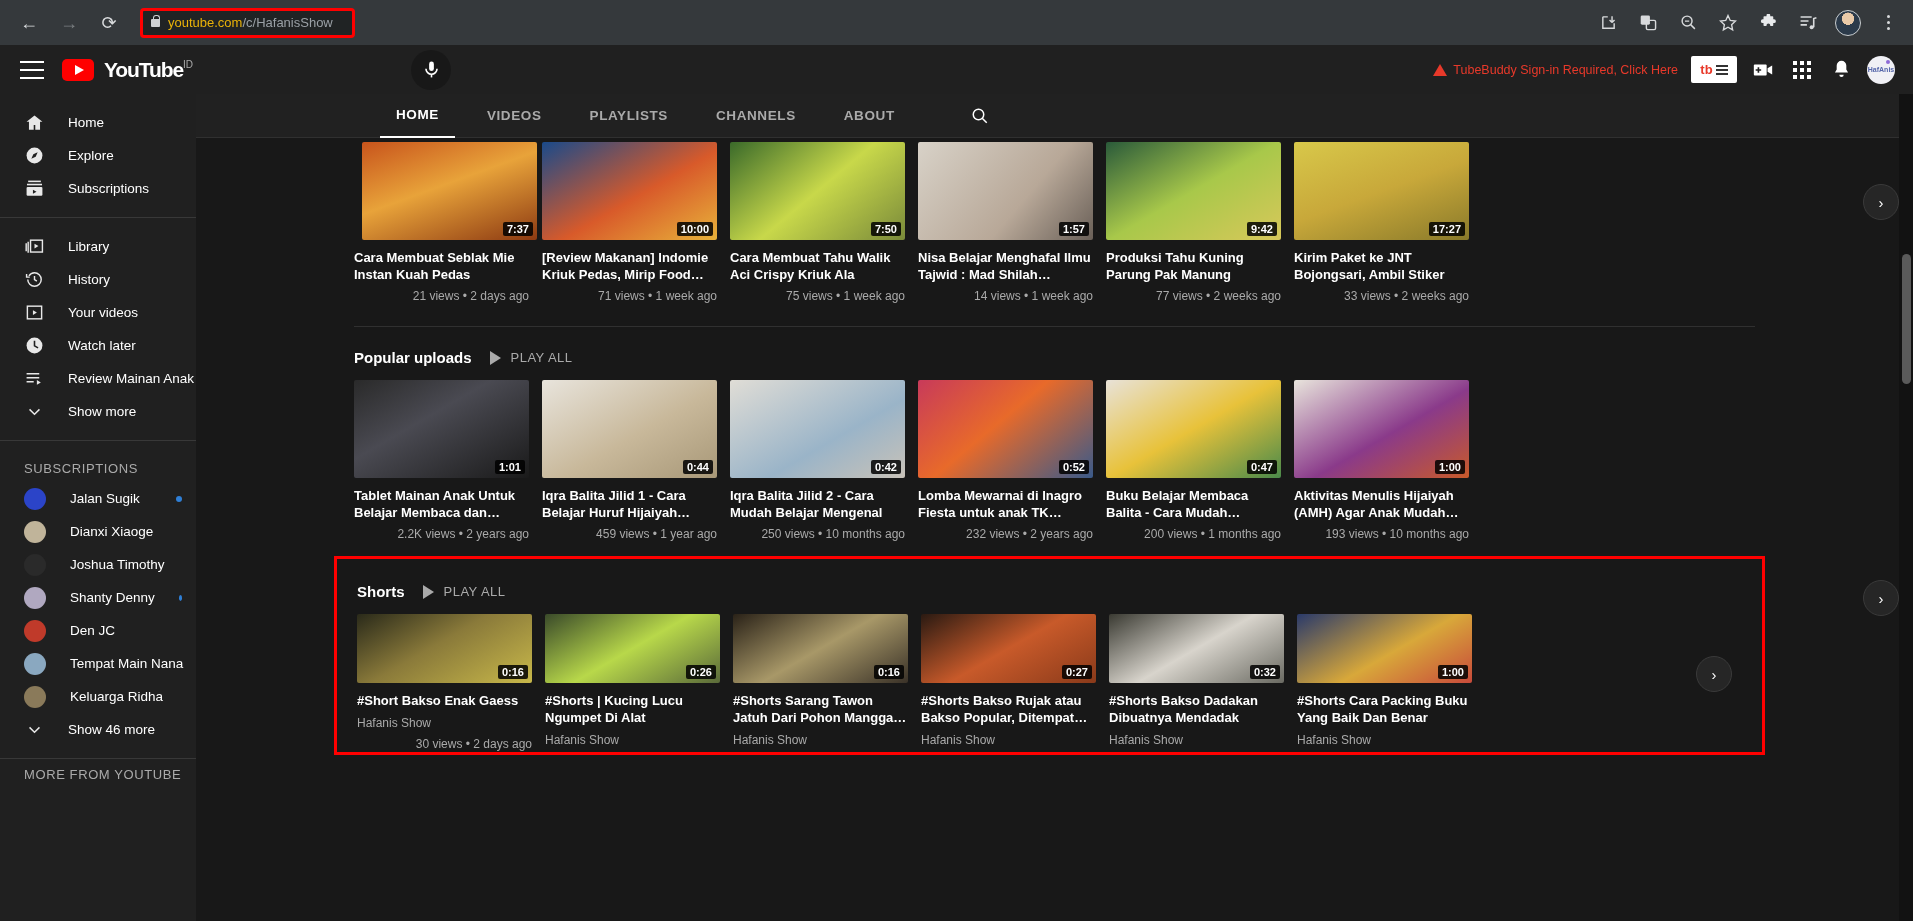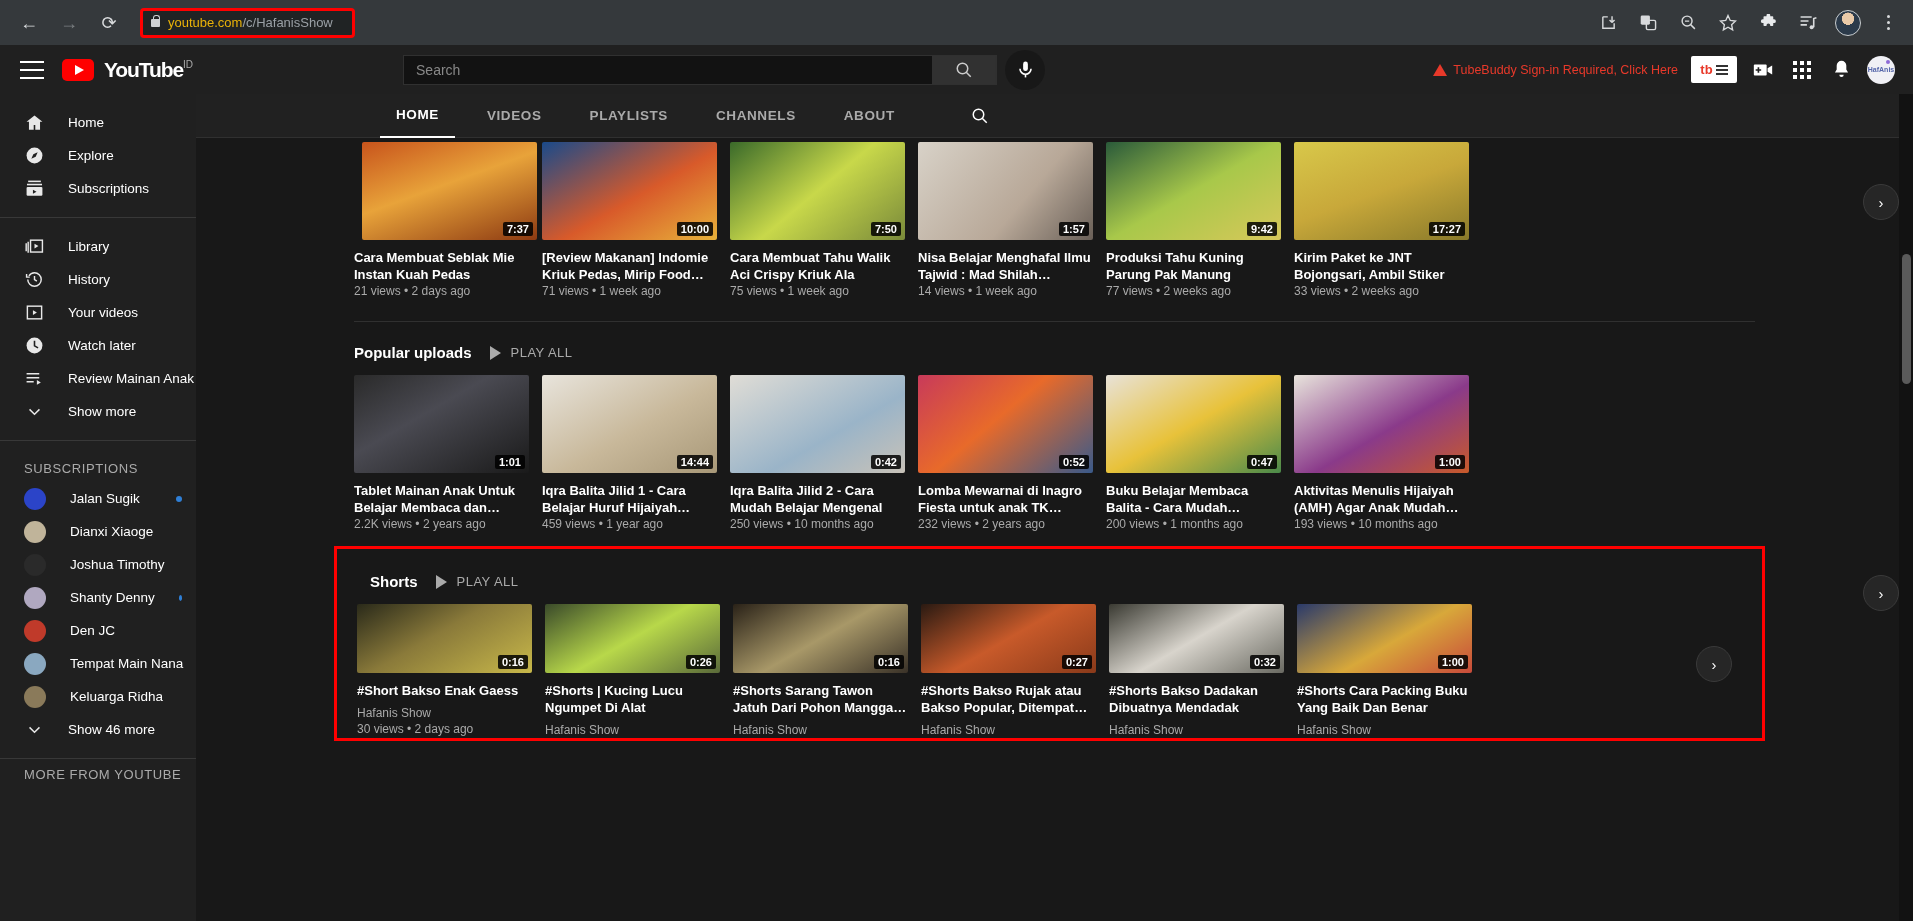--- a/index.html
+++ b/index.html
@@ -191,21 +191,21 @@
   .thumb.shorts { height: 69px; }
   .dur {
     position: absolute; right: 4px; bottom: 4px;
     background: rgba(0,0,0,.85); color: #fff;
     font-size: 11px; font-weight: bold; padding: 1px 4px; border-radius: 2px;
   }
   .v-title {
     margin-top: 9px; font-size: 13px; font-weight: bold; line-height: 17px;
     color: #fff; max-height: 34px; overflow: hidden;
   }
-  .v-meta { font-size: 12px; color: #aaa; line-height: 16px; }
+  .v-meta { margin-top: 5px; font-size: 12px; color: #aaa; line-height: 16px; text-align: right; }
   .v-chan { margin-top: 6px; font-size: 12px; color: #aaa; line-height: 16px; }
 
   .next-arrow {
     position: absolute; right: 14px;
     width: 36px; height: 36px; border-radius: 50%;
     background: rgba(40,40,40,.92);
     display: flex; align-items: center; justify-content: center;
     color: #fff; font-size: 15px;
     border: 1px solid #3a3a3a;
   }
@@ -315,29 +315,20 @@
       <i></i>
       <i></i>
     </div>
   <div class="yt-logo">
     <span class="yt-play"></span>
     <span class="yt-word">YouTube</span>
     <span class="yt-cc">ID</span>
   </div>
 
   <div class="search-area">
-    <div class="search-box">
-      <span class="search-input-txt">Search</span>
-      <span class="search-btn">
-        <svg width="18" height="18" viewBox="0 0 24 24" fill="none" stroke="#ccc" stroke-width="2">
-            <circle cx="10" cy="10" r="7"></circle>
-            <path d="M15 15l6 6"></path>
-          </svg>
-      </span>
-    </div>
     <div class="mic-btn">
       <svg width="19" height="19" viewBox="0 0 24 24" fill="#fff">
           <rect x="9" y="2" width="6" height="12" rx="3"></rect>
           <path d="M5 11a7 7 0 0014 0" fill="none" stroke="#fff" stroke-width="2"></path>
           <path d="M12 18v4" stroke="#fff" stroke-width="2"></path>
         </svg>
     </div>
   </div>
 
   <div class="header-right">
@@ -601,21 +592,21 @@
       <div class="row">
         <div class="card">
           <div class="thumb p1">
             <span class="dur">1:01</span>
           </div>
           <div class="v-title">Tablet Mainan Anak Untuk Belajar Membaca dan…</div>
           <div class="v-meta">2.2K views • 2 years ago</div>
         </div>
         <div class="card">
           <div class="thumb p2">
-            <span class="dur">14:44</span>
+            <span class="dur">0:44</span>
           </div>
           <div class="v-title">Iqra Balita Jilid 1 - Cara Belajar Huruf Hijaiyah…</div>
           <div class="v-meta">459 views • 1 year ago</div>
         </div>
         <div class="card">
           <div class="thumb p3">
             <span class="dur">0:42</span>
           </div>
           <div class="v-title">Iqra Balita Jilid 2 - Cara Mudah Belajar Mengenal &amp;…</div>
           <div class="v-meta">250 views • 10 months ago</div>
@@ -640,21 +631,21 @@
           </div>
           <div class="v-title">Aktivitas Menulis Hijaiyah (AMH) Agar Anak Mudah…</div>
           <div class="v-meta">193 views • 10 months ago</div>
         </div>
       </div>
       <div class="next-arrow" style="top:253px;">›</div>
     </div>
 
     <div class="shorts-highlight">
       <div class="shelf">
-        <div class="shelf-head" style="padding-left:33px;text-align:center;">
+        <div class="shelf-head" style="padding-left:20px;text-align:center;">
           <span class="shelf-title">Shorts</span>
           <span class="play-all">
             <span class="tri-play"></span>
             <span>PLAY ALL</span>
           </span>
         </div>
         <div class="row" style="padding-left:20px;">
           <div class="card">
             <div class="thumb shorts s1">
               <span class="dur">0:16</span>

